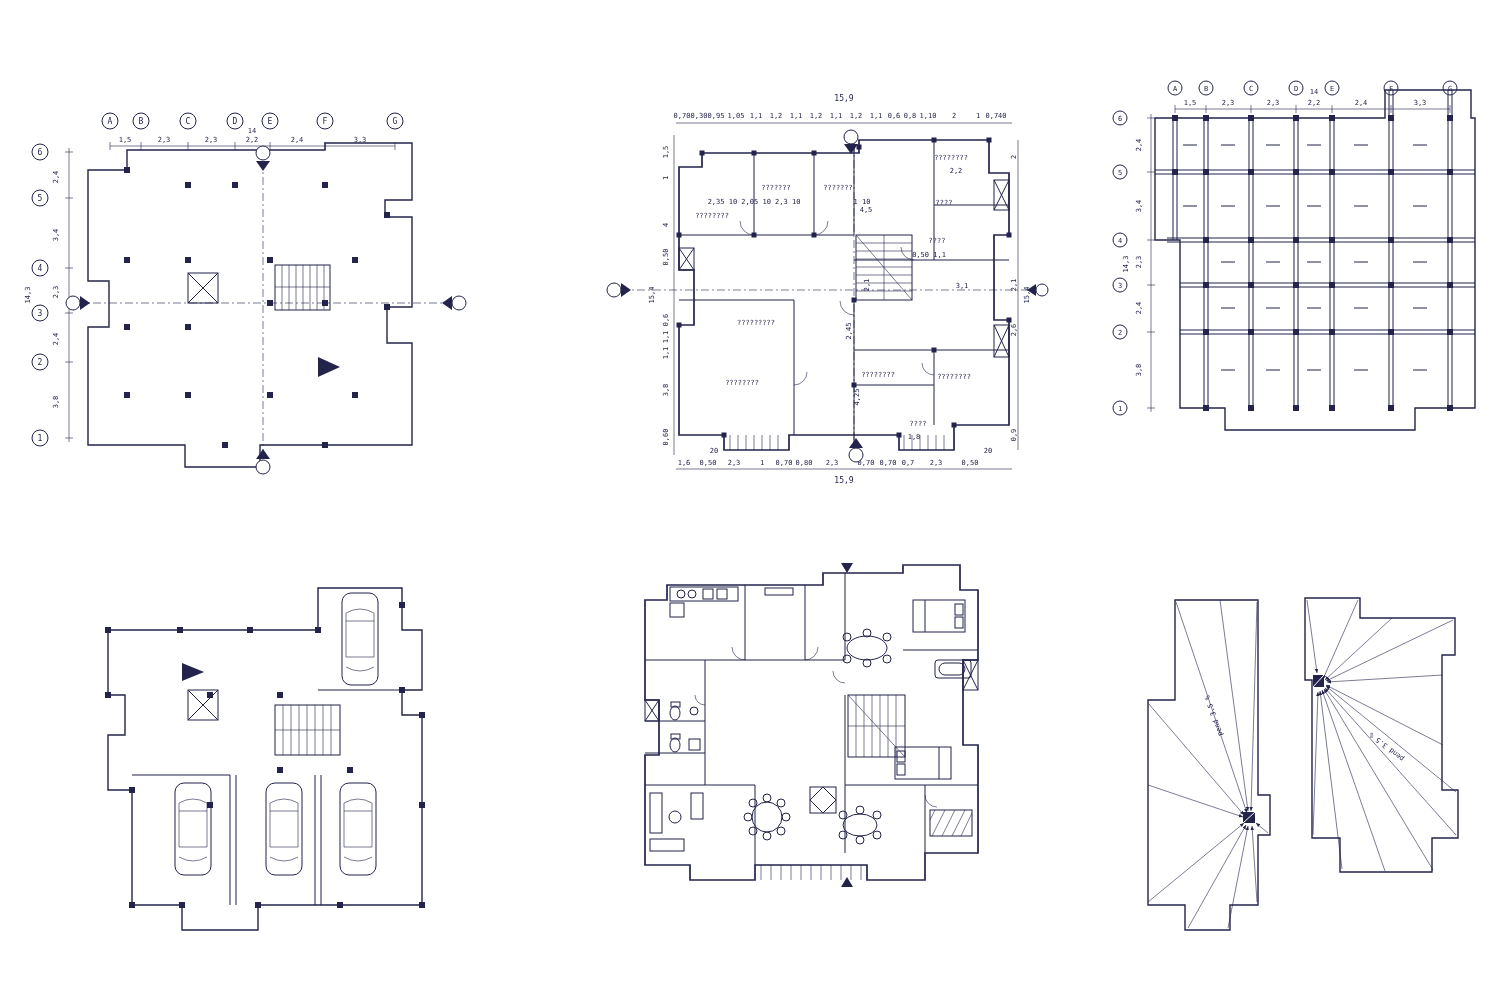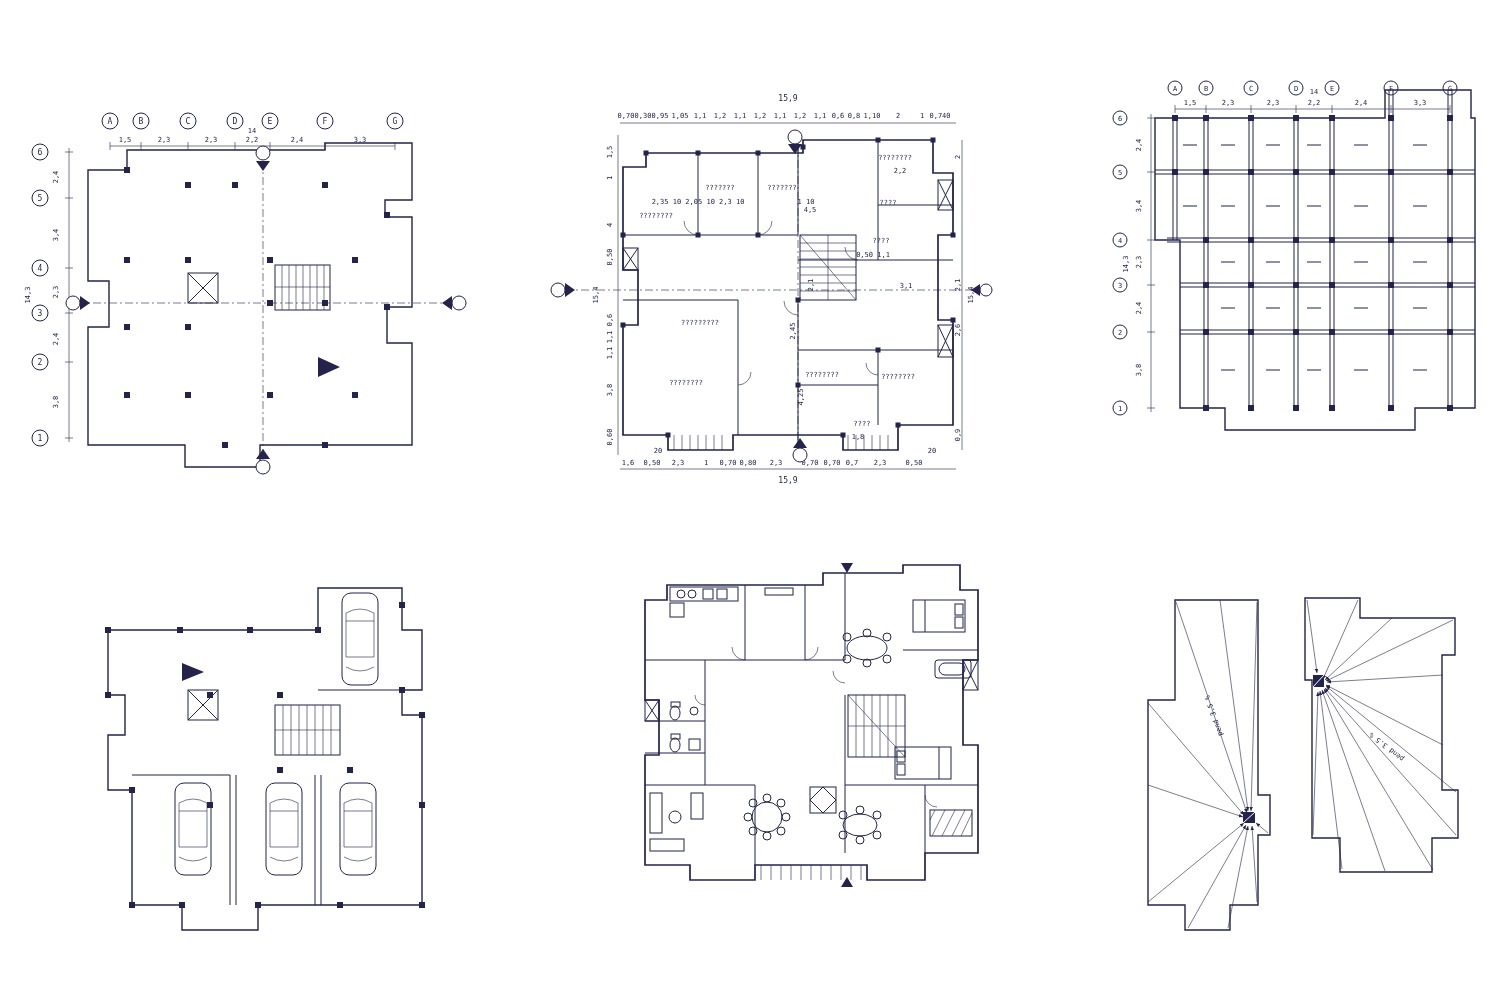--- a/index.html
+++ b/index.html
@@ -135,21 +135,21 @@
         <use href="#c1" x="102" y="300"></use>
           <use href="#c1" x="163" y="300"></use>
           <use href="#c1" x="245" y="300"></use>
           <use href="#c1" x="330" y="300"></use>
         <use href="#c1" x="200" y="350"></use>
           <use href="#c1" x="300" y="350"></use>
       </g>
     </svg>
   </figure>
 
-  <figure class="panel" style="left:548px;top:85px;">
+  <figure class="panel" style="left:604px;top:85px;">
     <svg width="448" height="420" viewBox="0 0 448 420">
       <defs>
         <rect id="c2" x="-2.5" y="-2.5" width="5" height="5" class="blk"></rect>
       </defs>
 
       <line class="thin" x1="72" y1="38" x2="408" y2="38"></line>
       <line class="thin" x1="72" y1="384" x2="408" y2="384"></line>
       <line class="thin" x1="70" y1="50" x2="70" y2="370"></line>
       <line class="thin" x1="414" y1="55" x2="414" y2="365"></line>
 

